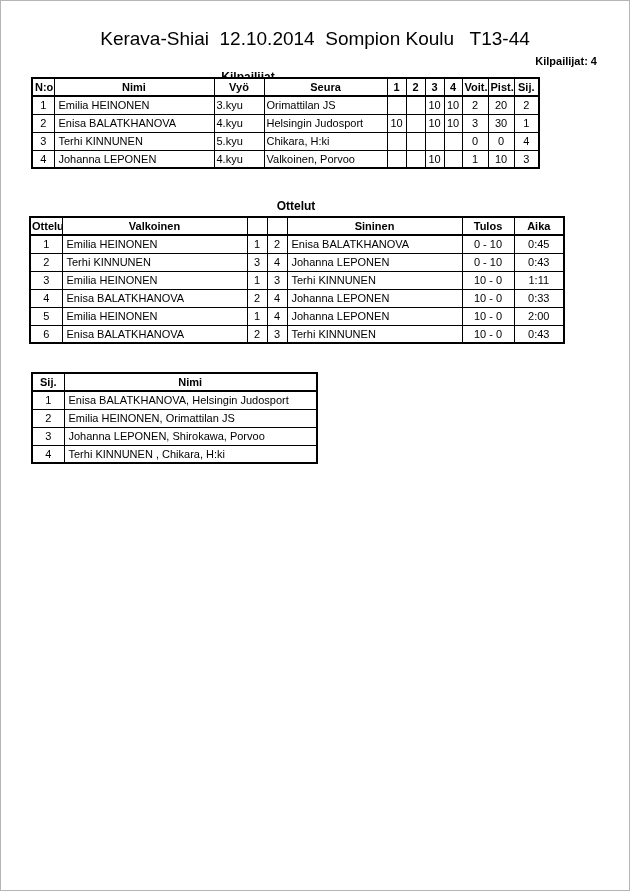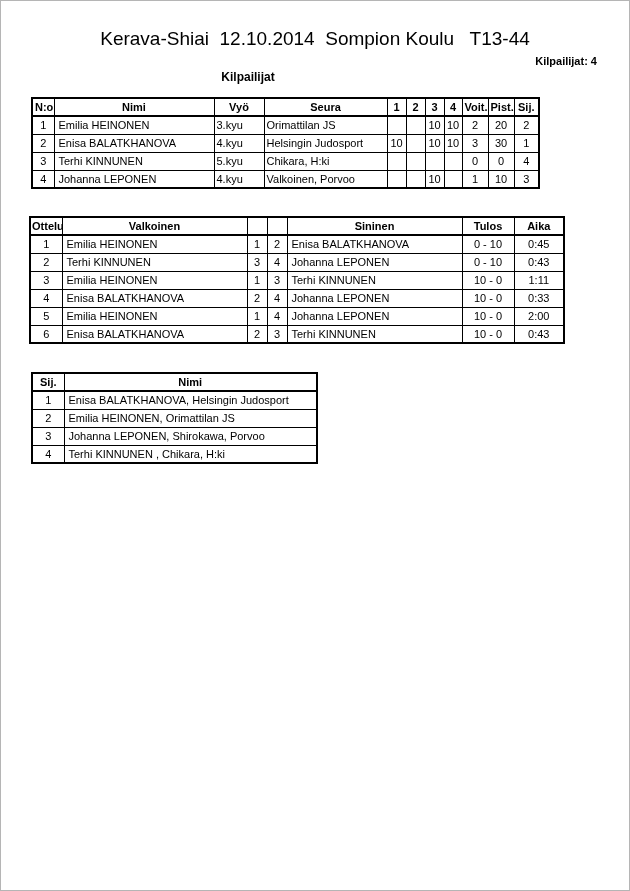--- a/index.html
+++ b/index.html
@@ -49,21 +49,21 @@
     height: 18px;
     padding: 0 2px;
     white-space: nowrap;
     overflow: hidden;
     text-align: center;
     vertical-align: middle;
     font-weight: normal;
     box-sizing: border-box;
   }
   thead th { font-weight: 700; border-bottom: 2px solid #000; }
-  .t1 { top: 96px;  left: 30px; width: 507px; }
+  .t1 { top: 76px;  left: 30px; width: 507px; }
   .t2 { top: 215px; left: 28px; width: 534px; }
   .t3 { top: 371px; left: 30px; width: 285px; }
   .al   { text-align: left; padding-left: 2px; }
   .name { text-align: left; padding-left: 4px; }
   th.ohead { text-align: left; padding-left: 1px; overflow: visible; }
 </style>
 </head>
 <body>
 
 <div class="page">
@@ -151,20 +151,21 @@
         <td></td>
         <td>10</td>
         <td></td>
         <td>1</td>
         <td>10</td>
         <td>3</td>
       </tr>
     </tbody>
   </table>
 
+  <div class="heading h-ottelut">Ottelut</div>
 
   <table class="t2">
     <colgroup>
       <col style="width:32px">
         <col style="width:185px">
         <col style="width:20px">
         <col style="width:20px">
       <col style="width:175px">
         <col style="width:52px">
         <col style="width:50px">

